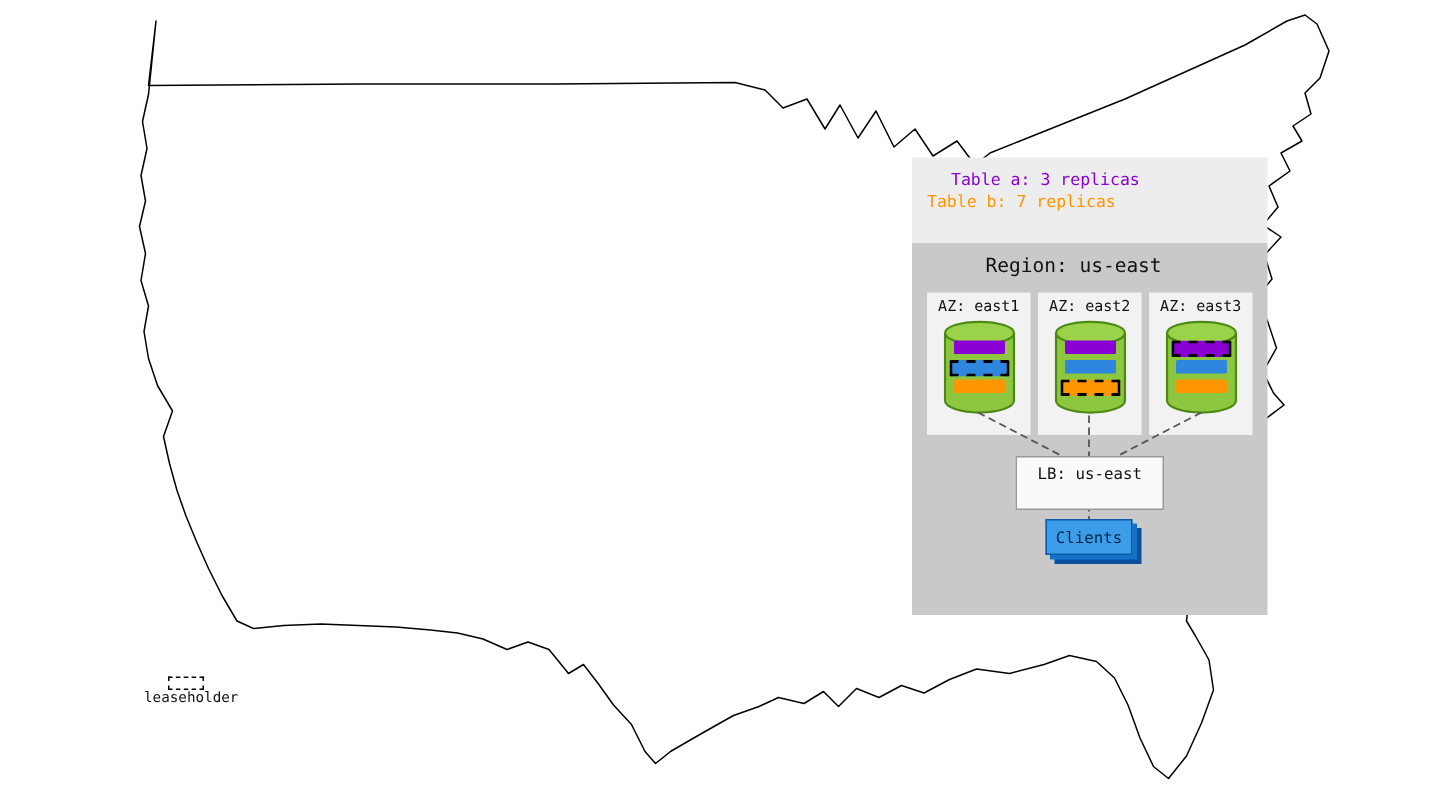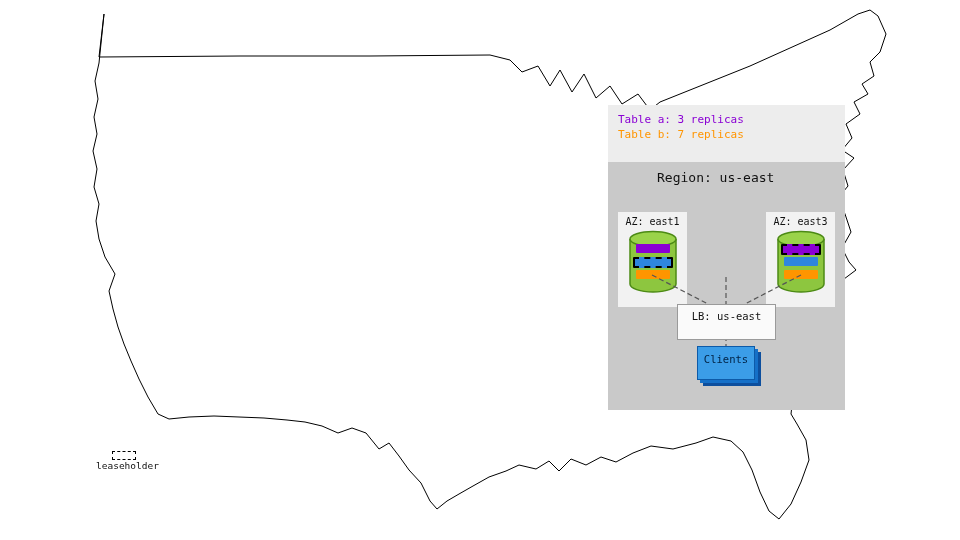--- a/index.html
+++ b/index.html
@@ -20,21 +20,21 @@
 
   
   .region-panel{
     position:absolute;left:608px;top:162px;width:237px;height:248px;
     background:#c9c9c9;
   }
   .region-title{
     position:absolute;left:10px;top:8px;font-size:13px;color:#111;padding-left:39px;
   }
   .az-row{
-    position:absolute;left:10px;top:50px;width:217px;height:95px;
+    position:absolute;left:10px;top:33px;width:217px;height:95px;
     display:flex;justify-content:space-between;
   }
   .az-box{
     width:69px;height:95px;background:#f2f2f2;box-sizing:border-box;
     text-align:center;padding-top:3px;
   }
   .az-label{font-size:10px;line-height:13px;color:#111;}
   .cylinder{
     position:relative;width:48px;height:64px;margin:2px auto 0;
   }
@@ -47,21 +47,21 @@
   .bar.leaseholder{
     width:40px;border:2px dashed #000;height:11px;margin-bottom:2px;
   }
   .connectors{position:absolute;left:0;top:0;}
   .lb-box{
     position:absolute;left:69px;top:142px;width:99px;height:36px;
     background:#fafafa;border:1px solid #9a9a9a;box-sizing:border-box;
     font-size:10.5px;line-height:22px;text-align:center;color:#111;
   }
   .clients-box{
-    position:absolute;left:89px;top:184px;width:58px;height:34px;
+    position:absolute;left:89px;top:184px;width:58px;height:24px;
     background:#3b9de8;border:1px solid #0d5aa8;box-sizing:border-box;
     box-shadow:3px 3px 0 0 #1570c8, 6px 6px 0 0 #0d4f9e;
     font-size:10.5px;line-height:24px;text-align:center;color:#002244;
   }
 
   
   .map-legend{
     position:absolute;left:96px;top:451px;display:flex;align-items:center;flex-direction:column;
   }
   .map-legend .swatch{
@@ -73,21 +73,21 @@
 </head>
 <body>
 
 <div id="map-layer">
   <svg width="960" height="540" viewBox="0 0 960 540">
     <path d="M104,14 L99,57 L240,56 L370,56 L490,55 L510,60 L522,72 L538,66 L550,86 L560,70 L572,92 L584,74 L596,98 L610,86 L622,104 L638,94 L650,110 L660,102 L685,92 L715,80 L750,66 L790,48 L830,30 L858,14 L870,10 L878,16 L886,34 L880,52 L870,62 L874,76 L862,84 L868,94 L854,102 L860,114 L846,124 L852,138 L842,150 L854,158 L843,170 L848,186 L838,198 L845,214 L851,232 L842,248 L849,262 L856,270 L840,282 L830,298 L820,315 L810,334 L801,354 L796,375 L793,396 L791,414 L797,424 L806,440 L809,460 L801,482 L791,504 L779,519 L769,511 L760,492 L752,470 L743,452 L731,441 L713,437 L696,443 L673,449 L651,446 L633,453 L616,462 L601,457 L586,465 L571,459 L559,471 L549,461 L536,469 L519,465 L506,471 L489,477 L473,486 L459,494 L447,501 L437,509 L430,501 L421,483 L409,470 L399,456 L389,443 L379,449 L366,433 L352,428 L338,433 L322,426 L305,422 L287,420 L264,418 L239,417 L214,416 L189,417 L169,419 L158,414 L148,397 L139,379 L131,361 L124,344 L118,327 L113,309 L109,291 L115,274 L105,257 L99,239 L96,221 L99,204 L94,187 L97,169 L93,151 L97,134 L94,117 L98,99 L95,81 L99,63 Z" fill="none" stroke="#000000" stroke-width="1" stroke-linejoin="round"></path>
   </svg>
 </div>
 
 <div class="legend-panel">
-  <div class="legend-line" style="color: rgb(138, 0, 212);">Table a: 3 replicas</div>
+  <div class="legend-line" style="color: rgb(138, 0, 212); margin-left: 16px;">Table a: 3 replicas</div>
   <div class="legend-line" style="color: rgb(255, 149, 0);">Table b: 7 replicas</div>
 </div>
 
 <div class="region-panel">
   <div class="region-title">Region: us-east</div>
 
   <div class="az-row">
 
     <div class="az-box">
       <div class="az-label">AZ: east1</div>
@@ -97,20 +97,34 @@
           <ellipse cx="24" cy="9" rx="23" ry="7.5" fill="#9ad34a" stroke="#4c8a15" stroke-width="1.5"></ellipse>
         </svg>
         <div class="bars">
           <div class="bar" style="background: rgb(138, 0, 212);"></div>
           <div class="bar leaseholder" style="background: rgb(46, 134, 222);"></div>
           <div class="bar" style="background: rgb(255, 149, 0);"></div>
         </div>
       </div>
     </div>
 
+    <div class="az-box">
+      <div class="az-label">AZ: east2</div>
+      <div class="cylinder">
+        <svg width="48" height="64" viewBox="0 0 48 64">
+          <path d="M1,9 L1,54 A23,8 0 0 0 47,54 L47,9" fill="#8dc63f" stroke="#4c8a15" stroke-width="1.5"></path>
+          <ellipse cx="24" cy="9" rx="23" ry="7.5" fill="#9ad34a" stroke="#4c8a15" stroke-width="1.5"></ellipse>
+        </svg>
+        <div class="bars">
+          <div class="bar" style="background: rgb(138, 0, 212);"></div>
+          <div class="bar" style="background: rgb(46, 134, 222);"></div>
+          <div class="bar leaseholder" style="background: rgb(255, 149, 0);"></div>
+        </div>
+      </div>
+    </div>
 
     <div class="az-box">
       <div class="az-label">AZ: east3</div>
       <div class="cylinder">
         <svg width="48" height="64" viewBox="0 0 48 64">
           <path d="M1,9 L1,54 A23,8 0 0 0 47,54 L47,9" fill="#8dc63f" stroke="#4c8a15" stroke-width="1.5"></path>
           <ellipse cx="24" cy="9" rx="23" ry="7.5" fill="#9ad34a" stroke="#4c8a15" stroke-width="1.5"></ellipse>
         </svg>
         <div class="bars">
           <div class="bar leaseholder" style="background: rgb(138, 0, 212);"></div>

